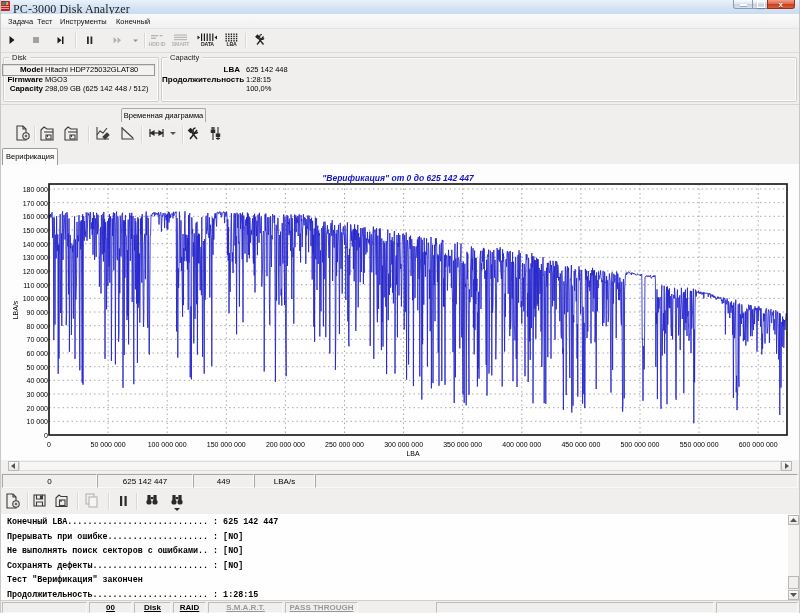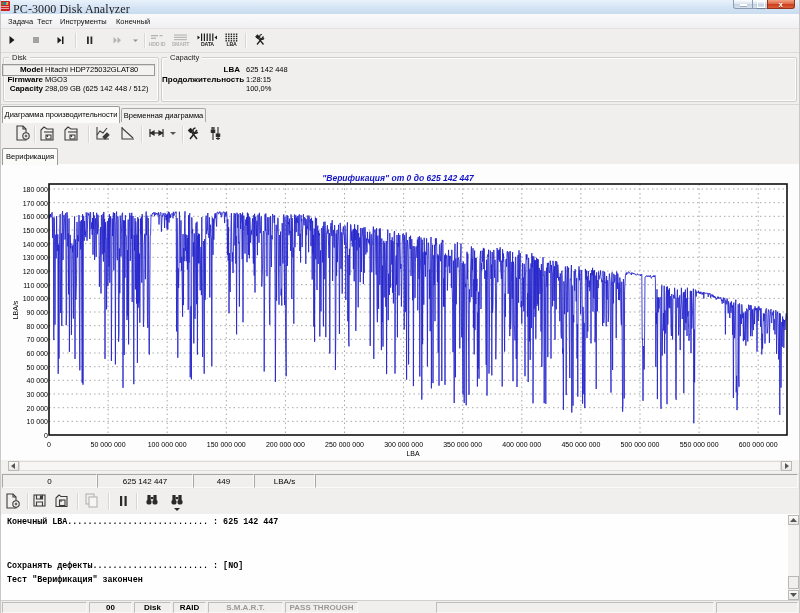--- a/index.html
+++ b/index.html
@@ -65,21 +65,21 @@
   #toolbar3{left:0;top:489px;width:800px;height:25px;background:#f0efed;border-bottom:1px solid #d8d7d5;}
   
   #logarea{left:1px;top:514px;width:798px;height:86px;background:#fefefe;
      font-family:"Liberation Mono",monospace;font-size:8.4px;font-weight:bold;color:#000;}
   #logarea .ll{position:absolute;left:6px;white-space:pre;}
   #vscroll{position:absolute;left:787px;top:1px;width:11px;height:85px;background:#f4f3f1;}
   
   #statusbar{left:0;top:600px;width:800px;height:13px;background:#f0efed;border-top:1px solid #d0cfcd;}
   .bcell{position:absolute;top:1px;height:11px;box-sizing:border-box;
      border:1px solid #bebdbb;border-bottom-color:#f8f8f8;border-right-color:#f8f8f8;
-     font-size:8px;font-weight:bold;text-align:center;line-height:10px;color:#000;background:#f0efed;}
+     font-size:8px;font-weight:bold;text-align:center;line-height:10px;color:#000;background:#f0efed;text-decoration:underline;}
   .bcell.gray{color:#9a9998;}
   #winborder{left:0;top:0;width:800px;height:613px;box-sizing:border-box;
      border-left:1px solid #c8c8c8;border-right:1px solid #c8c8c8;pointer-events:none;z-index:50;}
 </style>
 </head>
 <body>
 <div id="winborder" class="abs"></div>
 
 <div id="titlebar" class="abs">
   <div id="appicon" class="abs">
@@ -195,21 +195,20 @@
     <div class="flabel" style="left:0;top:6.5px;width:78px;">LBA</div>
     <div class="fvalue" style="left:84px;top:6.5px;">625 142 448</div>
     <div class="flabel" style="left:0;top:16.5px;width:78px;">Продолжительность</div>
     <div class="fvalue" style="left:84px;top:16.5px;">1:28:15</div>
     <div class="flabel" style="left:0;top:25.5px;width:78px;margin-top:32px;">Процент</div>
     <div class="fvalue" style="left:84px;top:25.5px;">100,0%</div>
   </div>
 </div>
 
 <div id="tabs1" class="abs tabrow">
-  <div class="tab active" style="left:2px;top:1px;width:118px;height:17px;line-height:15px;">Диаграмма производительности</div>
   <div class="tab inactive" style="left:121px;top:3px;width:85px;height:15px;line-height:13px;">Временная диаграмма</div>
 </div>
 
 <div id="toolbar2" class="abs">
   <svg width="800" height="25" style="position:absolute;left:0;top:0;">
 <g stroke="#3c3c3c" fill="none" stroke-width="1.1">
  <path d="M17 4 h6 l3 3 v11 h-9 z"></path>
         <path d="M23 4 v3 h3"></path>
 </g>
 <circle cx="26" cy="14" r="3.2" fill="#f0efed" stroke="#3c3c3c" stroke-width="1.1"></circle>
@@ -415,22 +414,25 @@
  <rect x="172.4" y="6" width="3.2" height="5"></rect>
         <rect x="178.4" y="6" width="3.2" height="5"></rect>
  <rect x="175.6" y="8" width="2.8" height="2.2"></rect>
 </g>
       <polygon points="174,19 180,19 177,22" fill="#2a2a2a"></polygon>
 </svg>
 </div>
 
 <div id="logarea" class="abs">
   <div class="ll" style="top:3px;">Конечный LBA............................ : 625 142 447</div>
+  <div class="ll" style="top:17.5px;">Прерывать при ошибке.................... : [NO]</div>
+  <div class="ll" style="top:32px;">Не выполнять поиск секторов с ошибками.. : [NO]</div>
   <div class="ll" style="top:46.5px;">Сохранять дефекты....................... : [NO]</div>
   <div class="ll" style="top:61px;">Тест "Верификация" закончен</div>
+  <div class="ll" style="top:75.5px;">Продолжительность....................... : 1:28:15</div>
   <div id="vscroll">
     <div class="sbtn" style="left:0px;top:0px;width:11px;height:10px;">
         <svg width="9" height="8">
           <polygon points="4.5,2 8,6 1,6" fill="#555"></polygon>
         </svg>
       </div>
     <div class="sbtn" style="left:0px;top:75px;width:11px;height:10px;">
         <svg width="9" height="8">
           <polygon points="4.5,6 8,2 1,2" fill="#555"></polygon>
         </svg>

